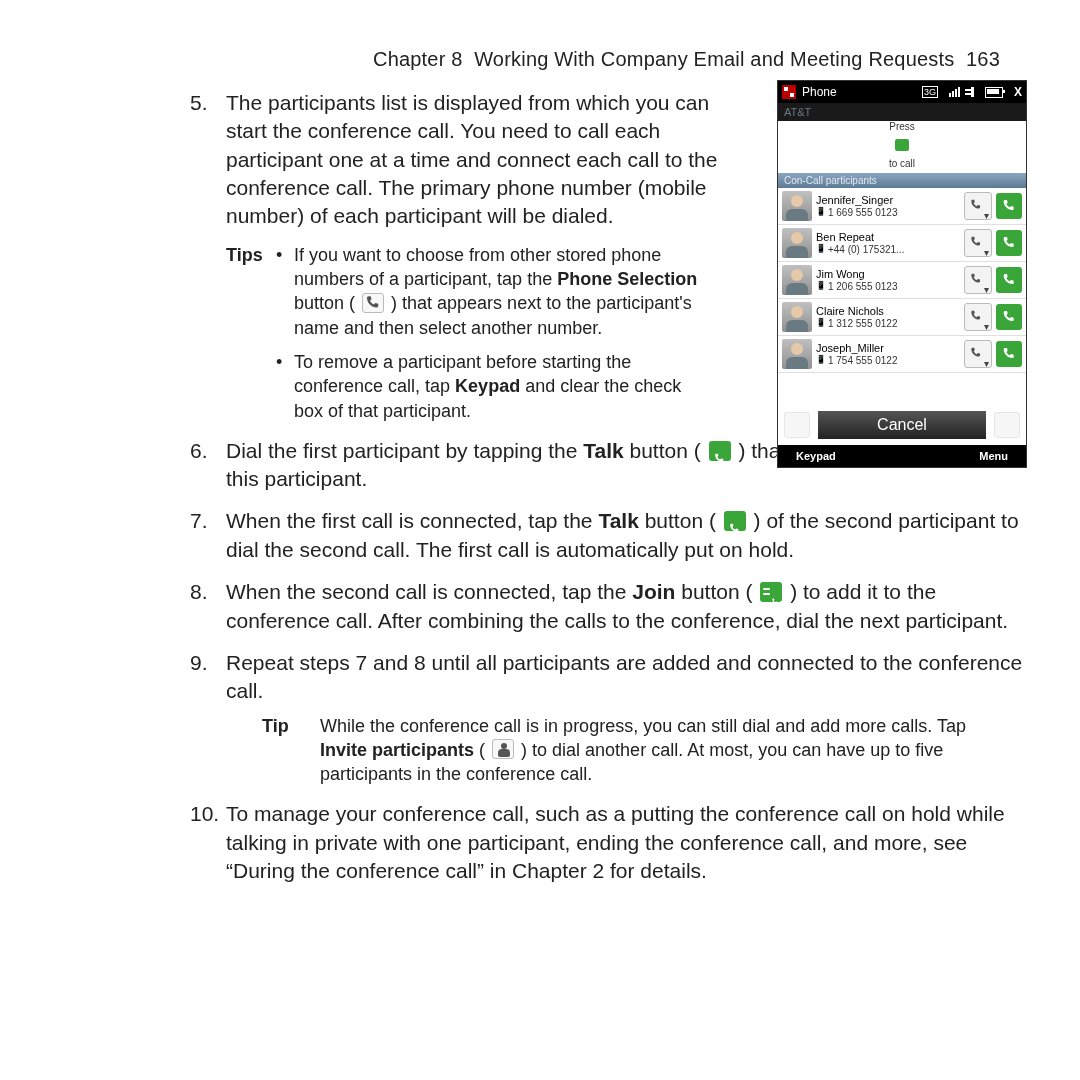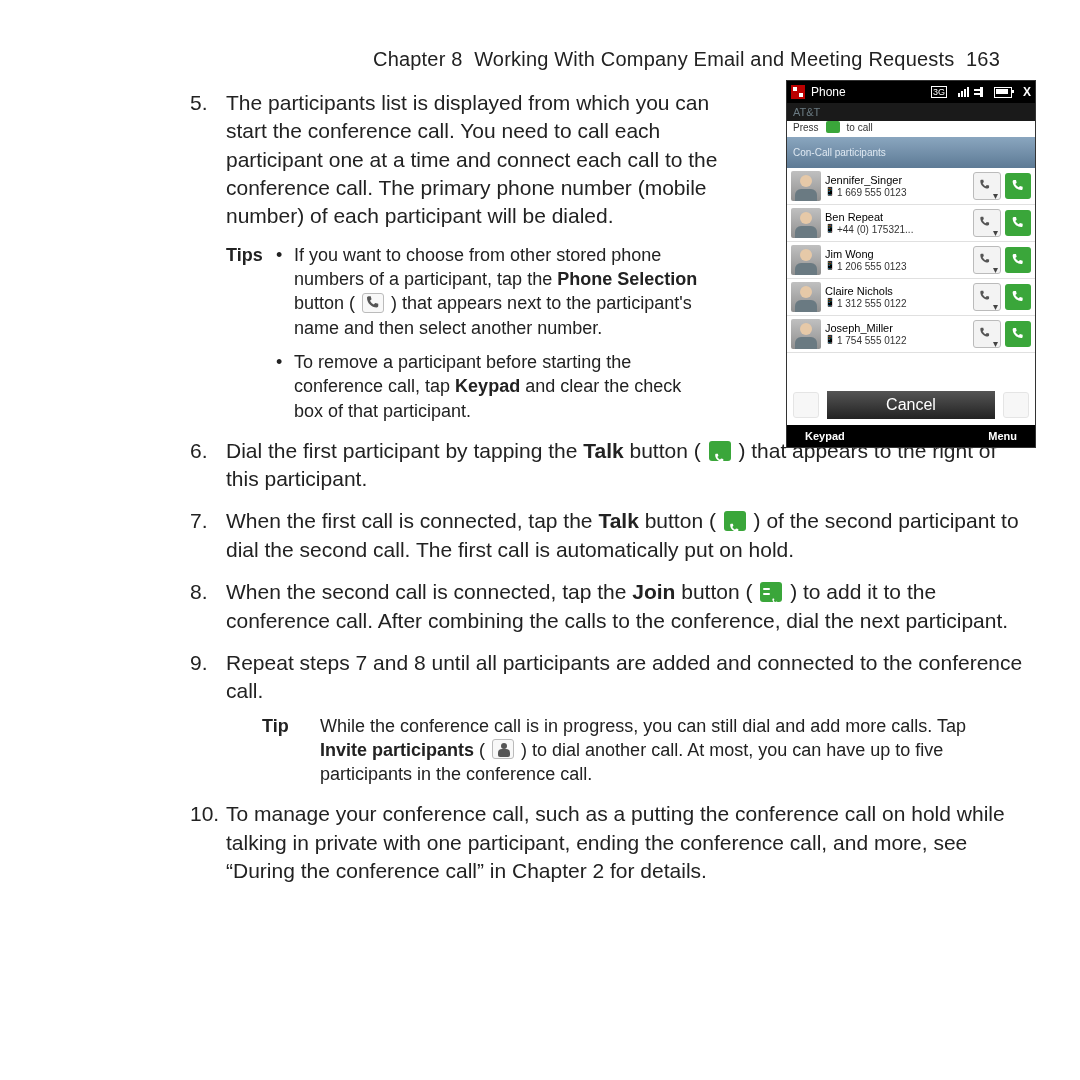--- a/index.html
+++ b/index.html
@@ -117,21 +117,21 @@
   }
   .chip .person-body {
     position: absolute; top: 6px; left: 0;
     width: 12px; height: 8px; border-radius: 4px 4px 2px 2px;
     background: #555;
   }
 
   
   .phone {
     position: absolute;
-    right: 44px;
+    right: 53px;
     top: 80px;
     width: 248px;
     background: #fff;
     border: 1px solid #333;
     font-family: Arial, sans-serif;
   }
   .ph-titlebar {
     background: #000; color: #fff;
     display: flex; align-items: center;
     height: 22px; padding: 0 4px;
@@ -153,31 +153,31 @@
     background: #1a1a1a; color: #6a7a82; font-size: 11px;
     padding: 3px 6px;
   }
   .ph-header {
     padding: 4px 6px 2px 6px;
     font-size: 14px;
     background: #fff;
   }
   .ph-sub {
     font-size: 10px; padding: 0 6px 4px 6px; color: #333;
-    display: flex; align-items: center; gap: 7px;
+    display: flex; align-items: center; gap: 7px; flex-direction: column;
   }
   .callchip {
     display: inline-block; width: 14px; height: 12px;
     background: #3aa63a; border-radius: 2px;
   }
   .ph-section {
     background: linear-gradient(#8aa6bf, #5d7a95);
     color: #dfe9f2;
     font-size: 10px;
-    padding: 10px 6px;
+    padding: 2px 6px;
   }
   .ph-list {}
   .ph-item {
     display: flex; align-items: center;
     border-bottom: 1px solid #e0e0e0;
     padding: 3px 4px;
     gap: 4px;
   }
   .ph-avatar {
     width: 30px; height: 30px; border-radius: 2px;

